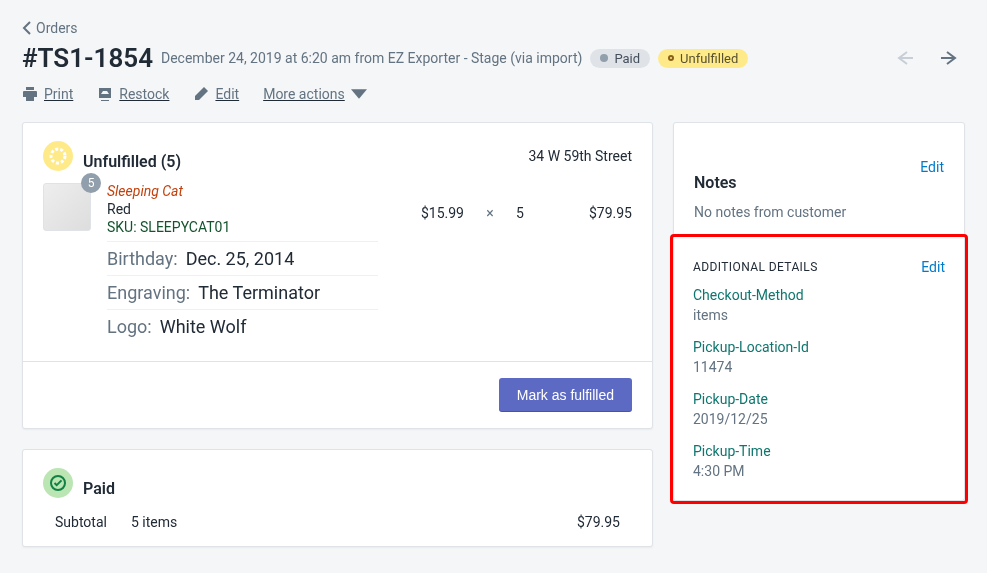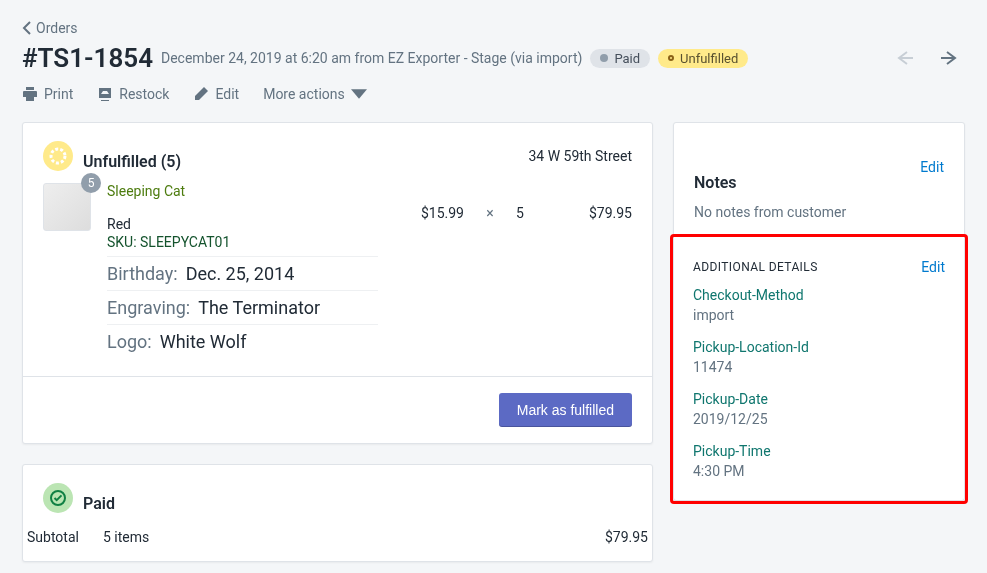--- a/index.html
+++ b/index.html
@@ -13,55 +13,55 @@
     .subtitle { color: #637381; font-size: 14px; }
     .badge { display: inline-flex; align-items: center; border-radius: 12px; padding: 2px 10px; font-size: 13px; }
     .badge-dot { width: 8px; height: 8px; border-radius: 50%; margin-right: 6px; }
     .badge-paid { background: #dfe3e8; color: #454f5b; }
     .badge-paid .badge-dot { background: #919eab; }
     .badge-unfulfilled { background: #ffea8a; color: #595130; }
     .badge-unfulfilled .badge-dot { background: transparent; border: 2px solid #8a6116; width: 6px; height: 6px; }
     .nav-arrows { display: flex; gap: 12px; }
     .nav-arrow { width: 32px; height: 32px; display: flex; align-items: center; justify-content: center; cursor: pointer; color: #637381; }
     .nav-arrow.disabled { opacity: 0.45; cursor: default; }
-    .actions-row { display: flex; gap: 24px; margin-top: 12px; padding-bottom: 12px; }
+    .actions-row { display: flex; gap: 24px; margin-top: 12px; padding-bottom: 12px; text-decoration: underline; }
     .action-btn { display: flex; align-items: center; gap: 6px; color: #637381; cursor: pointer; font-size: 14px; }
     .action-btn svg { width: 16px; height: 16px; }
     .content { display: flex; gap: 20px; padding: 8px 22px 0; }
     .main-col { flex: 1; }
     .side-col { width: 292px; }
     .card { background: #fff; border: 1px solid #dfe3e8; border-radius: 3px; box-shadow: 0 1px 2px rgba(0,0,0,0.05); margin-bottom: 20px; }
     .card-header { display: flex; align-items: center; justify-content: space-between; padding: 18px 20px 12px; }
     .card-header-left { display: flex; align-items: flex-end; gap: 10px; }
     .status-icon { width: 30px; height: 30px; border-radius: 50%; display: flex; align-items: center; justify-content: center; }
     .status-icon.unfulfilled { background: #ffea8a; }
     .status-icon.paid { background: #bbe5b3; }
     .card-title { font-size: 16px; font-weight: 600; }
     .card-subtitle { color: #212b36; font-size: 14px; }
     .line-items { padding: 0 20px 18px; }
     .line-item { display: flex; align-items: flex-start; gap: 16px; }
     .thumb-wrap { position: relative; }
     .thumb { width: 48px; height: 48px; border: 1px solid #dfe3e8; border-radius: 3px; background: linear-gradient(135deg,#eee,#ddd); }
     .thumb-badge { position: absolute; top: -10px; right: -10px; background: #919eab; color: #fff; border-radius: 10px; min-width: 20px; height: 20px; display: flex; align-items: center; justify-content: center; font-size: 12px; padding: 0 6px; }
     .line-desc { flex: 1; }
-    .prod-name { color: #4d7c0f; cursor: pointer; }
-    .prod-variant { color: #212b36; margin-top: 17px; }
+    .prod-name { color: #c2410c; cursor: pointer; font-style: italic; }
+    .prod-variant { color: #212b36; margin-top: 2px; }
     .prod-sku { color: #14532d; margin-top: 2px; }
     .props { margin-top: 6px; }
     .prop-row { display: flex; gap: 8px; padding: 6px 0; border-top: 1px solid #eef0f2; font-size: 18px; }
     .prop-row:first-child { border-top: 1px solid #eef0f2; margin-top: 6px; }
     .prop-key { color: #637381; }
     .prop-val { color: #212b36; }
     .line-price { width: 70px; text-align: right; padding-top: 22px; }
     .line-mult { width: 20px; text-align: center; color: #637381; padding-top: 22px; }
     .line-qty { width: 20px; text-align: left; padding-top: 22px; }
     .line-total { width: 80px; text-align: right; padding-top: 22px; }
     .card-footer { border-top: 1px solid #dfe3e8; padding: 16px 20px; display: flex; justify-content: flex-end; }
     .primary-btn { background: #5c6ac4; color: #fff; border: none; border-radius: 3px; padding: 9px 18px; font-size: 14px; cursor: pointer; box-shadow: inset 0 -1px 0 rgba(0,0,0,0.2); }
-    .paid-body { padding: 4px 4px 16px; }
+    .paid-body { padding: 4px 32px 16px; }
     .paid-row { display: flex; gap: 24px; color: #212b36; }
     .side-section { padding: 18px 20px; }
     .side-head { display: flex; justify-content: space-between; align-items: center; margin-bottom: 12px; }
     .side-head h3 { font-size: 16px; font-weight: 600; margin-top: 32px; }
     .side-head .caps { font-size: 12px; letter-spacing: 0.4px; color: #212b36; font-weight: 400; text-transform: uppercase; }
     .edit-link { color: #007ace; font-size: 14px; cursor: pointer; }
     .muted { color: #637381; }
     .detail-block { margin-bottom: 16px; }
     .detail-block:last-child { margin-bottom: 0; }
     .detail-label { color: #0f766e; margin-bottom: 4px; }
@@ -214,21 +214,21 @@
         <div class="muted">No notes from customer</div>
       </div>
       <div class="highlight-box">
         <div class="side-section">
           <div class="side-head">
             <span class="caps">Additional Details</span>
             <span class="edit-link">Edit</span>
           </div>
           <div class="detail-block">
             <div class="detail-label">Checkout-Method</div>
-            <div class="detail-value">import</div>
+            <div class="detail-value">items</div>
           </div>
           <div class="detail-block">
             <div class="detail-label">Pickup-Location-Id</div>
             <div class="detail-value">11474</div>
           </div>
           <div class="detail-block">
             <div class="detail-label">Pickup-Date</div>
             <div class="detail-value">2019/12/25</div>
           </div>
           <div class="detail-block">

